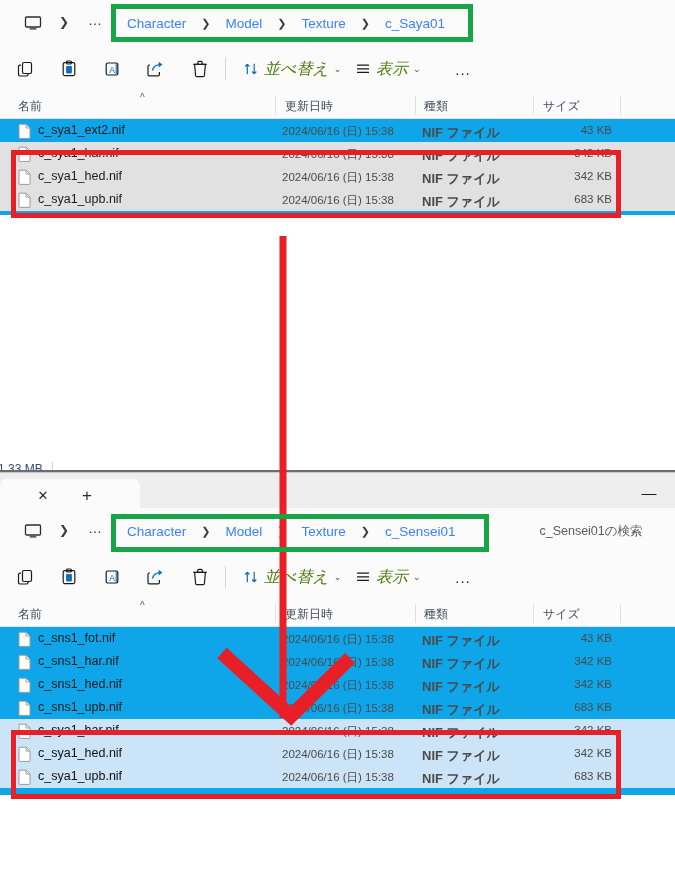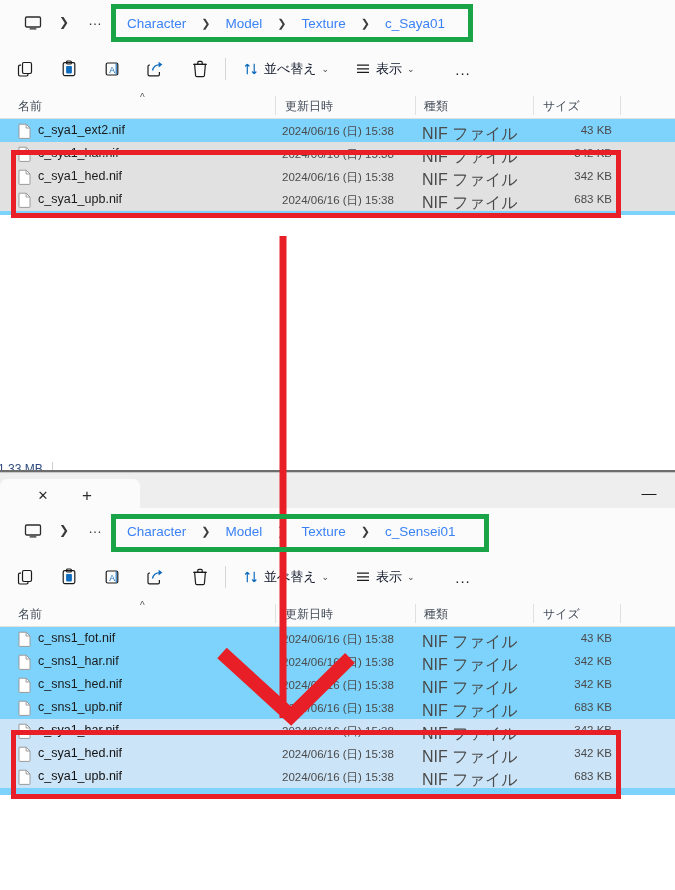--- a/index.html
+++ b/index.html
@@ -74,21 +74,21 @@
     position: absolute; top: 11px; width: 24px; height: 24px;
     display: flex; align-items: center; justify-content: center;
   }
   .cmd-divider {
     position: absolute; top: 12px; width: 1px; height: 22px; background: #d6d6d6;
   }
   .cmd-grp {
     position: absolute; top: 11px; height: 24px;
     display: flex; align-items: center; gap: 5px;
   }
-  .cmd-grp .lbl { font-size: 13px; color: #0f172a; white-space: nowrap; }
+  .cmd-grp .lbl { font-size: 16px; color: #4d7c0f; white-space: nowrap; font-style: italic; }
   .cmd-grp .caret { font-size: 9px; color: #4a4a4a; }
   .cmd-dots {
     position: absolute; top: 11px; width: 26px; height: 24px;
     display: flex; align-items: center; justify-content: center;
     font-size: 15px; color: #1f1f1f; letter-spacing: 1px;
   }
 
   
   .colhead {
     position: relative; height: 27px; background: #fbfbfb;
@@ -99,36 +99,36 @@
     white-space: nowrap;
   }
   .colhead .chsep {
     position: absolute; top: 4px; width: 1px; height: 19px; background: #e0e0e0;
   }
   .sortmark {
     position: absolute; left: 140px; top: 0px; font-size: 10px; color: #5a5a5a;
   }
 
   
-  .filelist { position: relative; background: #7dd3fc; }
+  .filelist { position: relative; background: #0ea5e9; }
   .row { position: relative; height: 23px; width: 675px; }
   .row.sel-gray { background: #e1e1e1; }
   .row.sel-blue { background: #cce4f7; }
   .row .fico { position: absolute; left: 18px; top: 4px; width: 13px; height: 16px; }
   .row .fname {
     position: absolute; left: 38px; top: 4px;
     font-size: 12.5px; color: #1b1b1b; white-space: nowrap;
   }
   .row .fdate {
     position: absolute; left: 282px; top: 5px;
     font-size: 11.5px; color: #4a4a4a; white-space: nowrap;
   }
   .row .ftype {
     position: absolute; left: 422px; top: 5px;
-    font-size: 16px; color: #4a4a4a; white-space: nowrap;
+    font-size: 13px; color: #4a4a4a; white-space: nowrap; font-weight: bold;
   }
   .row .fsize {
     position: absolute; left: 420px; width: 192px; top: 5px; text-align: right;
     font-size: 11.5px; color: #4a4a4a; white-space: nowrap;
   }
   .row.sel-blue .fname { color: #111; }
 
   
   .statusbar { position: relative; height: 24px; background: #fff; }
   .statusbar .sb-txt {
@@ -323,20 +323,23 @@
       <div class="crumbs">
         <span class="crumb">Character</span>
         <span class="crumb-sep">❯</span>
         <span class="crumb">Model</span>
         <span class="crumb-sep">❯</span>
         <span class="crumb">Texture</span>
         <span class="crumb-sep">❯</span>
         <span class="crumb">c_Sensei01</span>
       </div>
 
+      <div class="searchbox">
+        <span>c_Sensei01の検索</span>
+      </div>
     </div>
 
     <div class="cmdbar">
       <span class="cmd-ico" style="left:14px">
         <svg width="20" height="20" viewBox="0 0 20 20">
           <rect x="6.5" y="3.5" width="9" height="11" rx="1.4" fill="none" stroke="#1b1b1b" stroke-width="1.2"></rect>
           <path d="M5 6.2 H3.9 A1.4 1.4 0 0 0 2.5 7.6 V15.6 A1.4 1.4 0 0 0 3.9 17 H10.6 A1.4 1.4 0 0 0 12 15.6 V14.6" fill="none" stroke="#1b1b1b" stroke-width="1.2"></path>
         </svg>
       </span>
       <span class="cmd-ico" style="left:57px">

